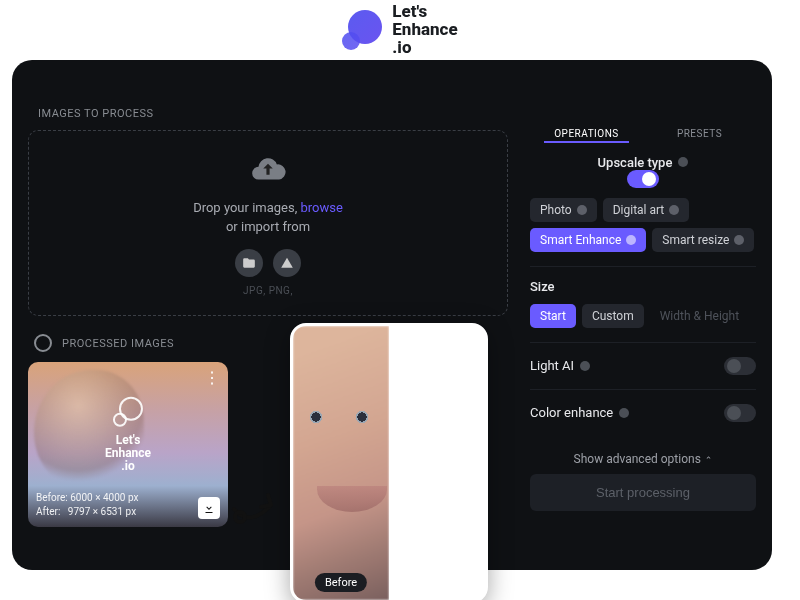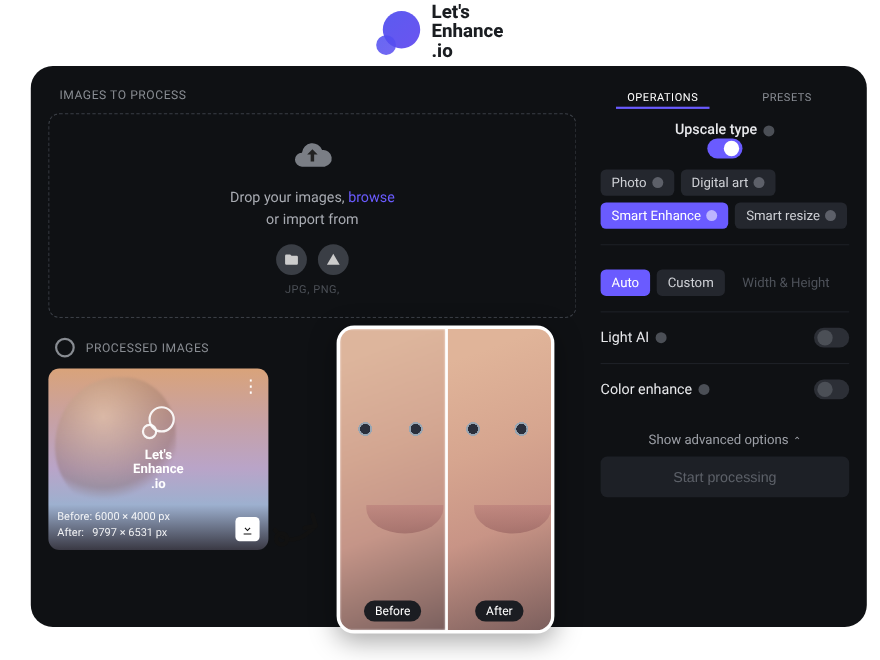--- a/index.html
+++ b/index.html
@@ -34,27 +34,28 @@
     width: 18px; height:18px; border-radius:50%;
     background: linear-gradient(135deg,#4d4df0,#5a4cf0);
     opacity:.85;
   }
   .logo-text {
     color:#1a1d21; font-weight:800; font-size:17px; line-height:1.05;
   }
 
   .app {
     position: relative;
-    margin: 0 28px;
+    margin: 0 12px;
     width: 760px;
     height: 510px;
     background: #0f1114;
     border-radius: 20px;
     padding: 16px 0 16px 16px;
     display: flex;
+    align-items: center;
   }
 
   .left-col {
     position: relative;
     width: 480px;
     flex: none;
   }
 
   .section-title {
     font-size: 11px;
@@ -324,27 +325,20 @@
       </svg>
     </div>
 
     <div class="preview">
       <div class="half before">
         <div class="face"></div>
         <div class="eye l"></div>
           <div class="eye r"></div>
           <div class="mouth"></div>
         <div class="badge">Before</div>
-      </div>
-      <div class="half after">
-        <div class="face"></div>
-        <div class="eye l"></div>
-          <div class="eye r"></div>
-          <div class="mouth"></div>
-        <div class="badge">After</div>
       </div>
     </div>
   </div>
 
   <div class="right-col">
     <div class="tabs">
       <div class="tab active">OPERATIONS</div>
       <div class="tab">PRESETS</div>
     </div>
 
@@ -372,22 +366,25 @@
             <span class="info-dot"></span>
           </div>
         <div class="chip">
             <span>Smart resize</span>
             <span class="info-dot"></span>
           </div>
       </div>
     </div>
 
     <div class="section-block">
+      <h4 class="label">
+          <span>Size</span>
+        </h4>
       <div class="chips">
-        <div class="chip sel">Auto</div>
+        <div class="chip sel">Start</div>
         <div class="chip">Custom</div>
         <div class="chip ghost">Width &amp; Height</div>
       </div>
     </div>
 
     <div class="row">
       <div class="label">
           <span>Light AI</span>
           <span class="info-dot"></span>
         </div>

